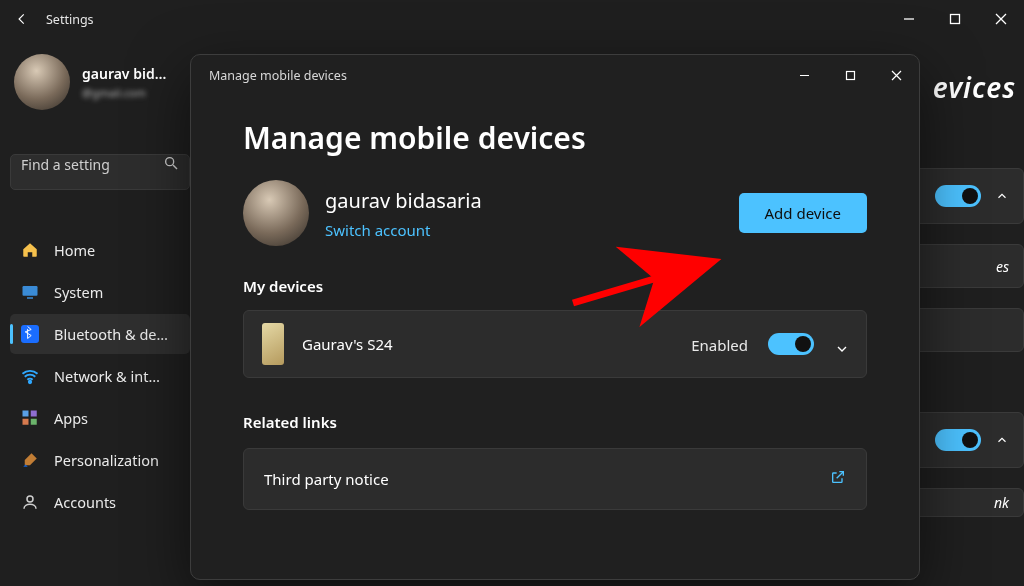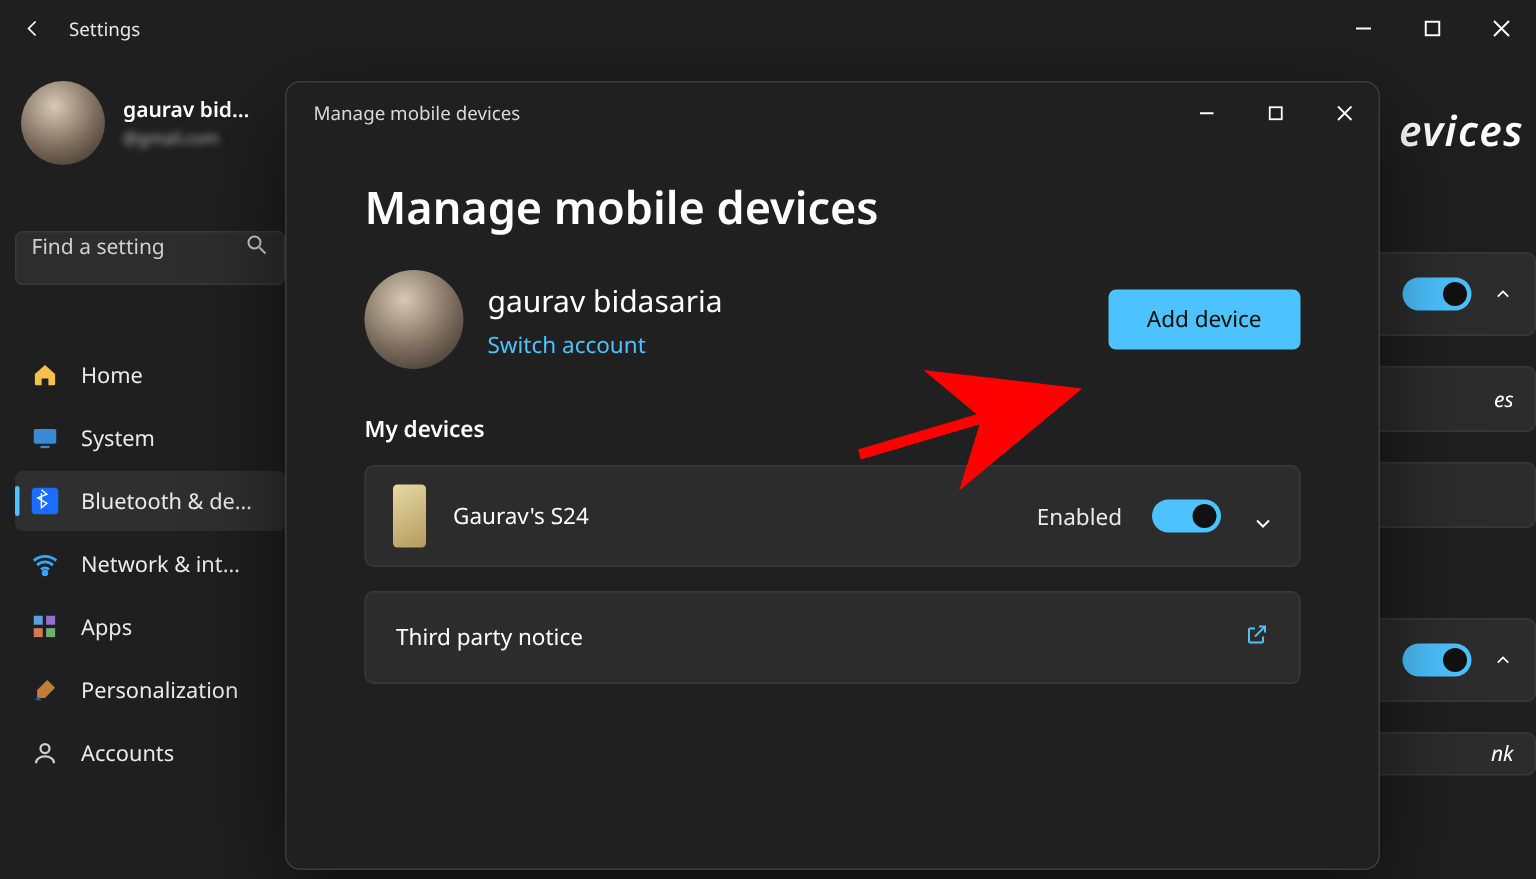--- a/index.html
+++ b/index.html
@@ -302,20 +302,21 @@
         <span class="m-dev-status">Enabled</span>
         <span class="tog"></span>
         <span class="chev">
           <svg viewBox="0 0 24 24" width="16" height="16" fill="none" stroke="#fff" stroke-width="2">
               <path d="M6 9l6 6 6-6"></path>
             </svg>
         </span>
       </div>
     </div>
 
+    <div class="m-section-title" style="margin-top:34px">Related links</div>
 
     <div class="m-link">
       <span>Third party notice</span>
       <span class="ext-icon">
         <svg width="16" height="16" viewBox="0 0 24 24" fill="none" stroke="currentColor" stroke-width="2">
           <path d="M14 4h6v6"></path>
             <path d="M20 4 10 14"></path>
             <path d="M18 14v5a1 1 0 0 1-1 1H5a1 1 0 0 1-1-1V7a1 1 0 0 1 1-1h5"></path>
         </svg>
       </span>

